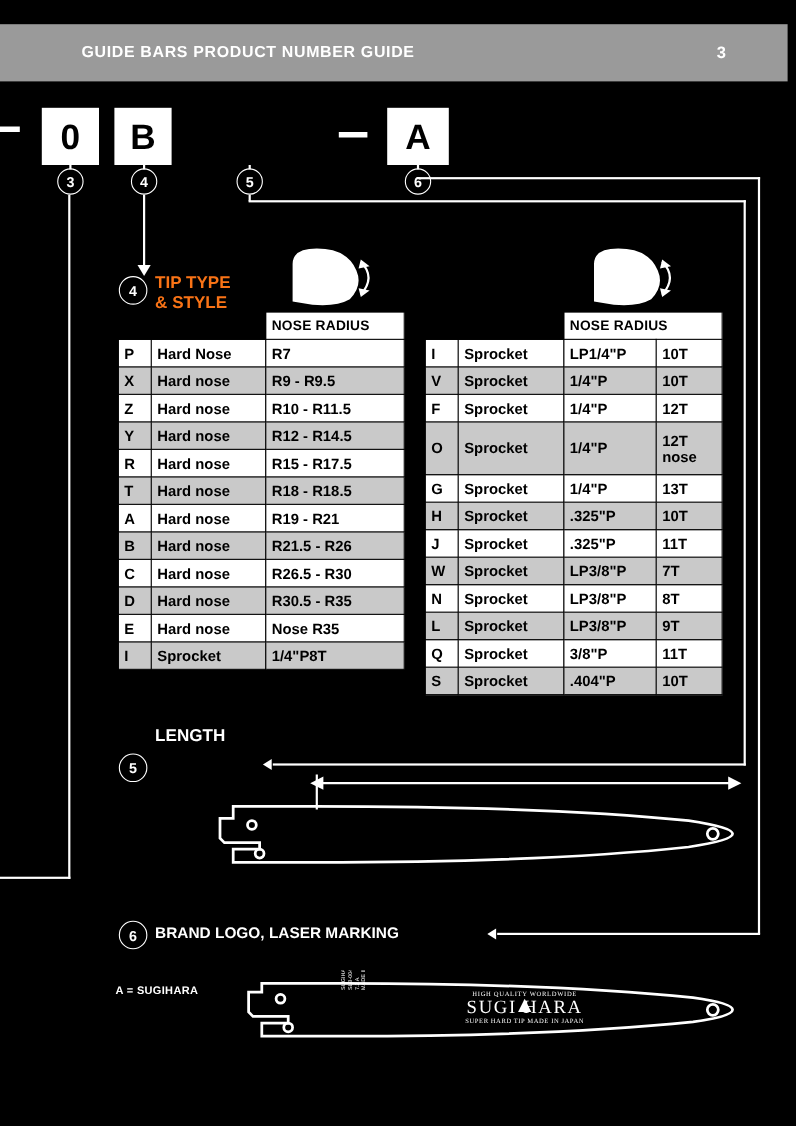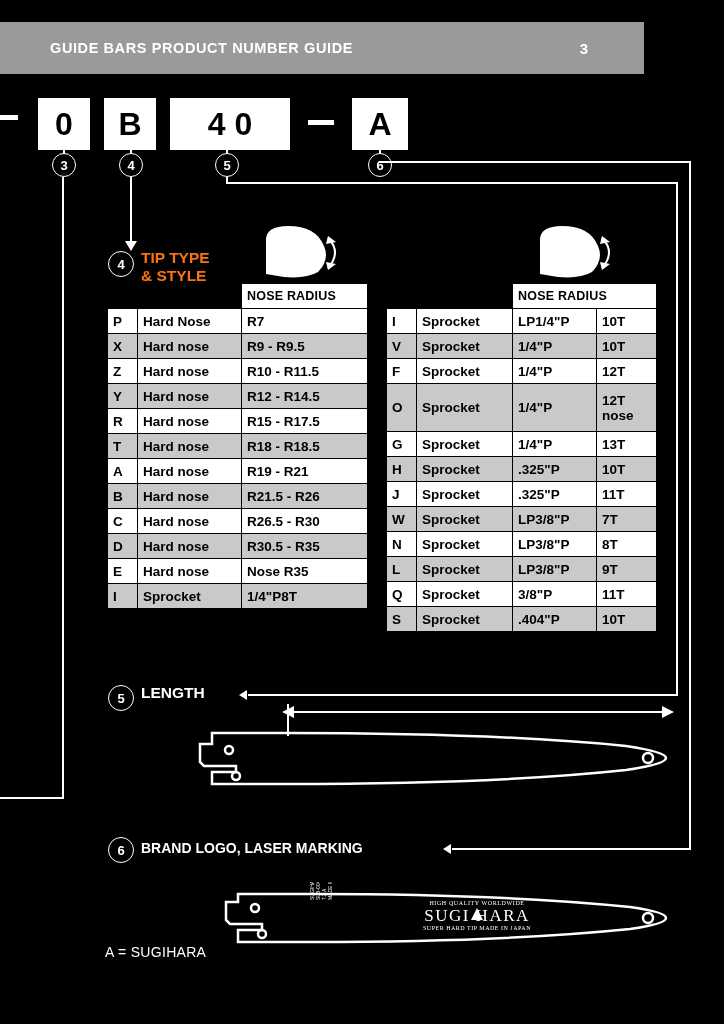--- a/index.html
+++ b/index.html
@@ -7,23 +7,23 @@
   body {
     width: 724px; height: 1024px;
     background: #000; color: #fff;
     font-family: "Liberation Sans", sans-serif;
     overflow: hidden;
     position: relative;
   }
 
   
   .header {
-    position: absolute; left:0; top:22px; width:644px; height:52px;
+    position: absolute; left:0; top:22px; width:716px; height:52px;
     background:#9a9a9a; color:#fff;
-    display:flex; align-items:center;
+    display:flex; align-items:center;padding-left:24px;
   }
   .header-title {
     margin-left:50px; font-size:14.5px; font-weight:bold; letter-spacing:0.6px;
     color:#ffffff;
   }
   .header-page {
     position:absolute; right:56px; top:50%; transform:translateY(-50%);
     font-size:15px; font-weight:bold; color:#ffffff;
   }
 
@@ -96,43 +96,42 @@
   td.k { text-align:center; width:28px; }
   td.hdr { font-size:12.5px; letter-spacing:0.2px; }
   .noborder-cell { border:none !important; background:#000 !important; }
 
   
   #tbl-left { left:107px; top:283px; width:260px; }
   #tbl-right { left:386px; top:283px; width:270px; }
 
   
   .sec5-circ { left:108px; top:685px; width:26px; height:26px; }
-  .sec5-title { position:absolute; left:141px; top:684px; font-size:15.5px; font-weight:bold; }
+  .sec5-title { position:absolute; left:141px; top:661px; font-size:15.5px; font-weight:bold; }
 
   
   .sec6-circ { left:108px; top:837px; width:26px; height:26px; }
   .sec6-title { position:absolute; left:141px; top:840px; font-size:14px; font-weight:bold; }
-  .sec6-note { position:absolute; left:105px; top:896px; font-size:14px; font-weight:normal; letter-spacing:0.3px;margin-top:48px; }
+  .sec6-note { position:absolute; left:105px; top:896px; font-size:10px; font-weight:bold; letter-spacing:0.3px; }
 
   .arrow-left { position:absolute; width:0;height:0; border-top:5px solid transparent; border-bottom:5px solid transparent; border-right:8px solid #fff; }
   .arrow-down { position:absolute; width:0;height:0; border-left:6px solid transparent; border-right:6px solid transparent; border-top:10px solid #fff; }
 </style>
 </head>
 <body>
 
 <div class="header">
   <div class="header-title">GUIDE BARS PRODUCT NUMBER GUIDE</div>
   <div class="header-page">3</div>
 </div>
 
 <div class="code-row">
   <div class="code-dash-left"></div>
   <div class="code-box cb0">0</div>
   <div class="code-box cb1">B</div>
-  <div class="code-box cb2">4    0</div>
   <div class="code-dash-mid"></div>
   <div class="code-box cb3">A</div>
 </div>
 
 <div class="circ circ-abs c3">3</div>
 <div class="circ circ-abs c4">4</div>
 <div class="circ circ-abs c5">5</div>
 <div class="circ circ-abs c6">6</div>
 
 <div class="ln" style="left:63px; top:150px; width:2px; height:4px;"></div>

